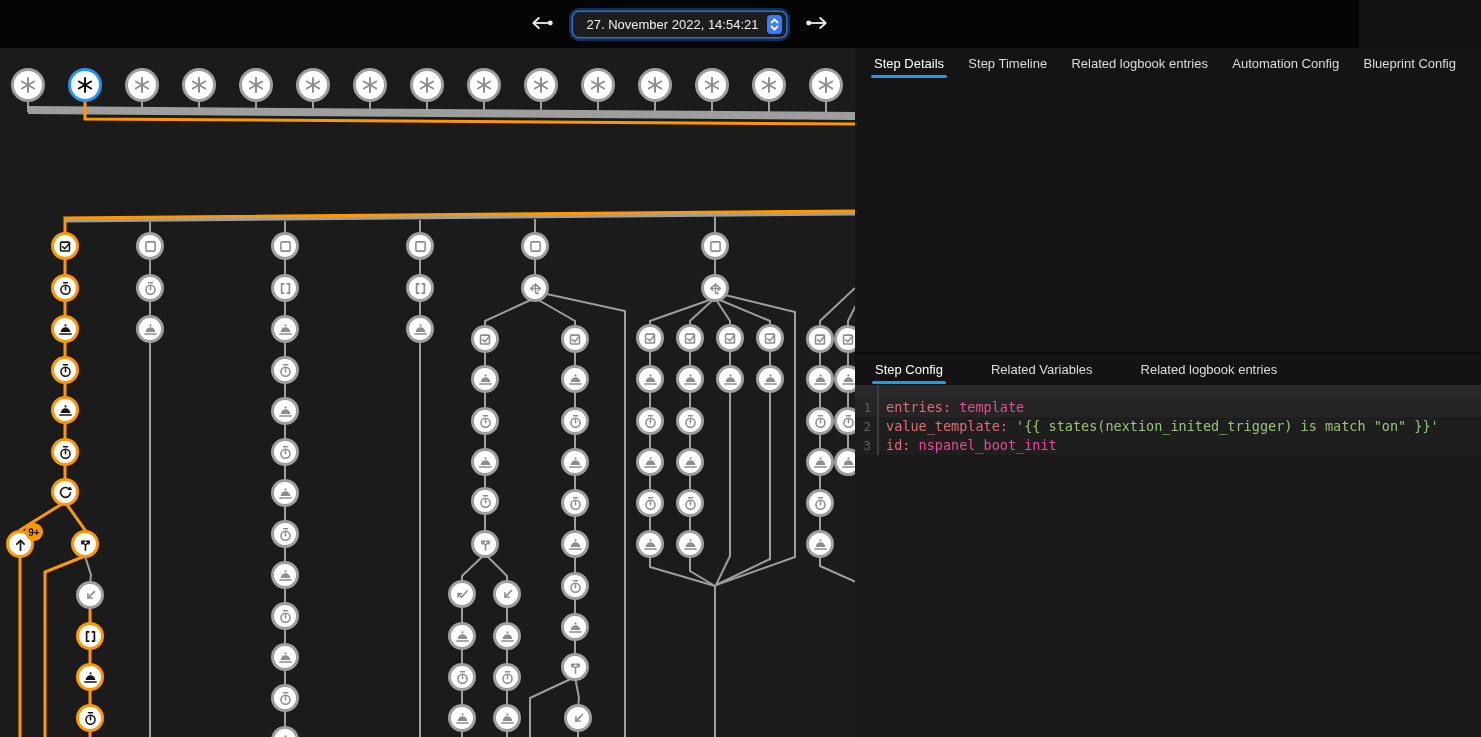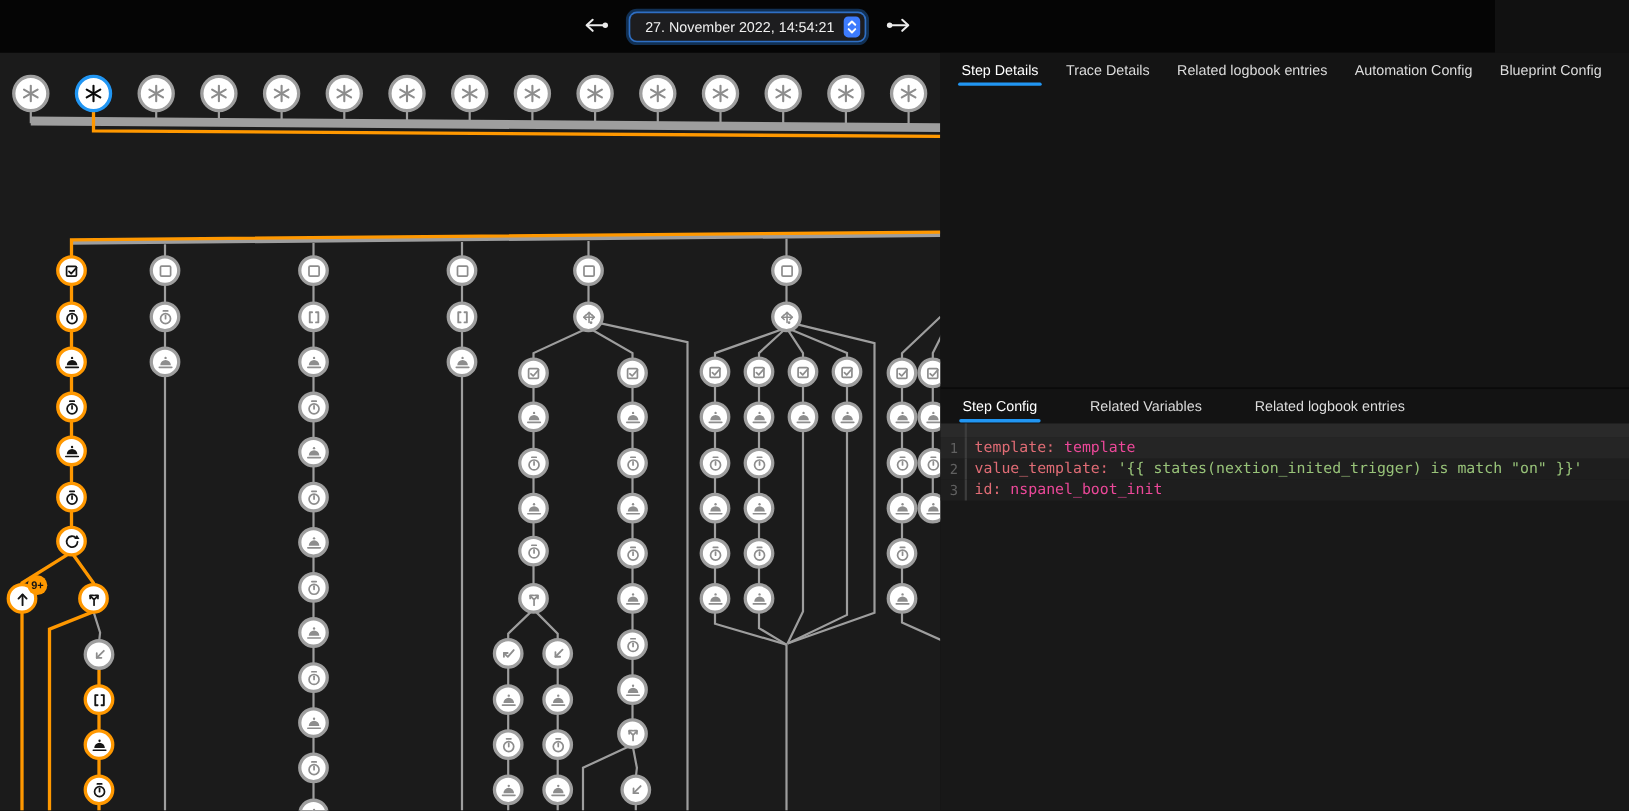--- a/index.html
+++ b/index.html
@@ -885,40 +885,40 @@
           <path d="M5.2,15.6 a6.8,6.8 0 0 1 13.6,0 Z" fill="currentColor" stroke="none"></path>
           <line x1="4" y1="18.4" x2="20" y2="18.4" stroke-width="2.1" stroke-linecap="round"></line>
         </svg>
       </div>
     </div>
 </div>
 
 <div class="panel-top">
   <div class="tabbar tabbar-top">
     <div class="tab active">Step Details</div>
-    <div class="tab">Trace Details</div>
+    <div class="tab">Step Timeline</div>
     <div class="tab">Related logbook entries</div>
     <div class="tab">Automation Config</div>
     <div class="tab">Blueprint Config</div>
   </div>
 </div>
 
 <div class="panel-bottom">
   <div class="tabbar tabbar-bottom">
     <div class="tab active">Step Config</div>
     <div class="tab">Related Variables</div>
     <div class="tab">Related logbook entries</div>
   </div>
   <div class="code">
     <div class="code-pad">
         <div class="gut-col"></div>
       </div>
     <div class="code-row hl">
       <div class="gutter">1</div>
-      <div class="code-text"><span class="tok-key">template:</span><span class="tok-plain"> template</span></div>
+      <div class="code-text"><span class="tok-key">entries:</span><span class="tok-plain"> template</span></div>
     </div>
     <div class="code-row">
       <div class="gutter">2</div>
       <div class="code-text"><span class="tok-key">value_template:</span><span class="tok-str"> '{{ states(nextion_inited_trigger) is match "on" }}'</span></div>
     </div>
     <div class="code-row">
       <div class="gutter">3</div>
       <div class="code-text"><span class="tok-key">id:</span><span class="tok-plain"> nspanel_boot_init</span></div>
     </div>
   </div>

